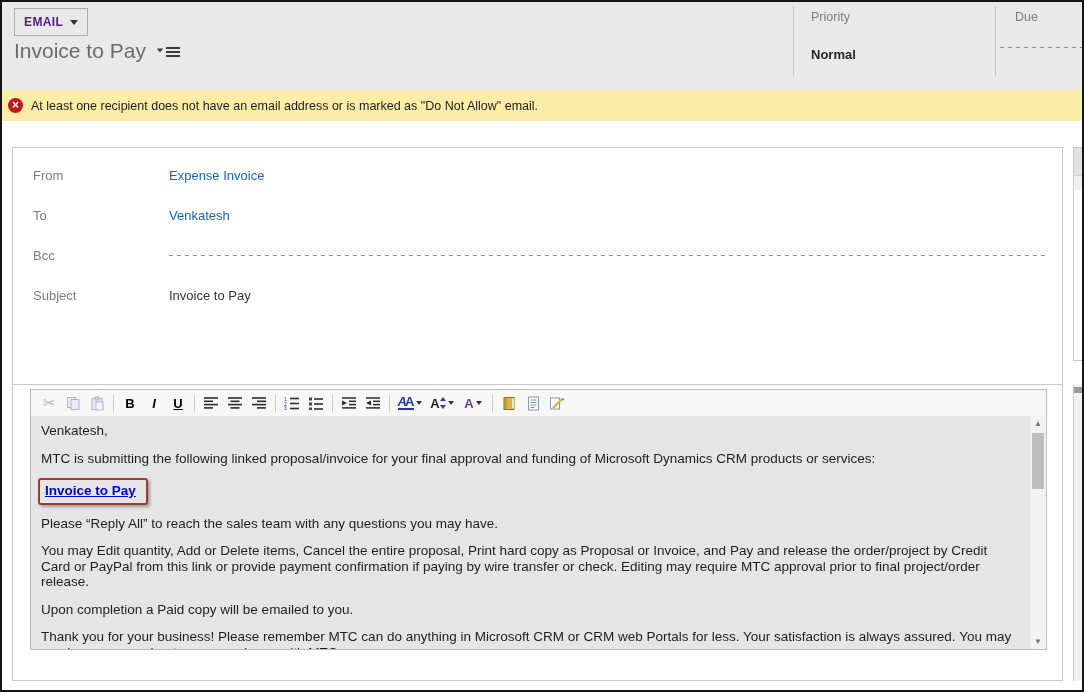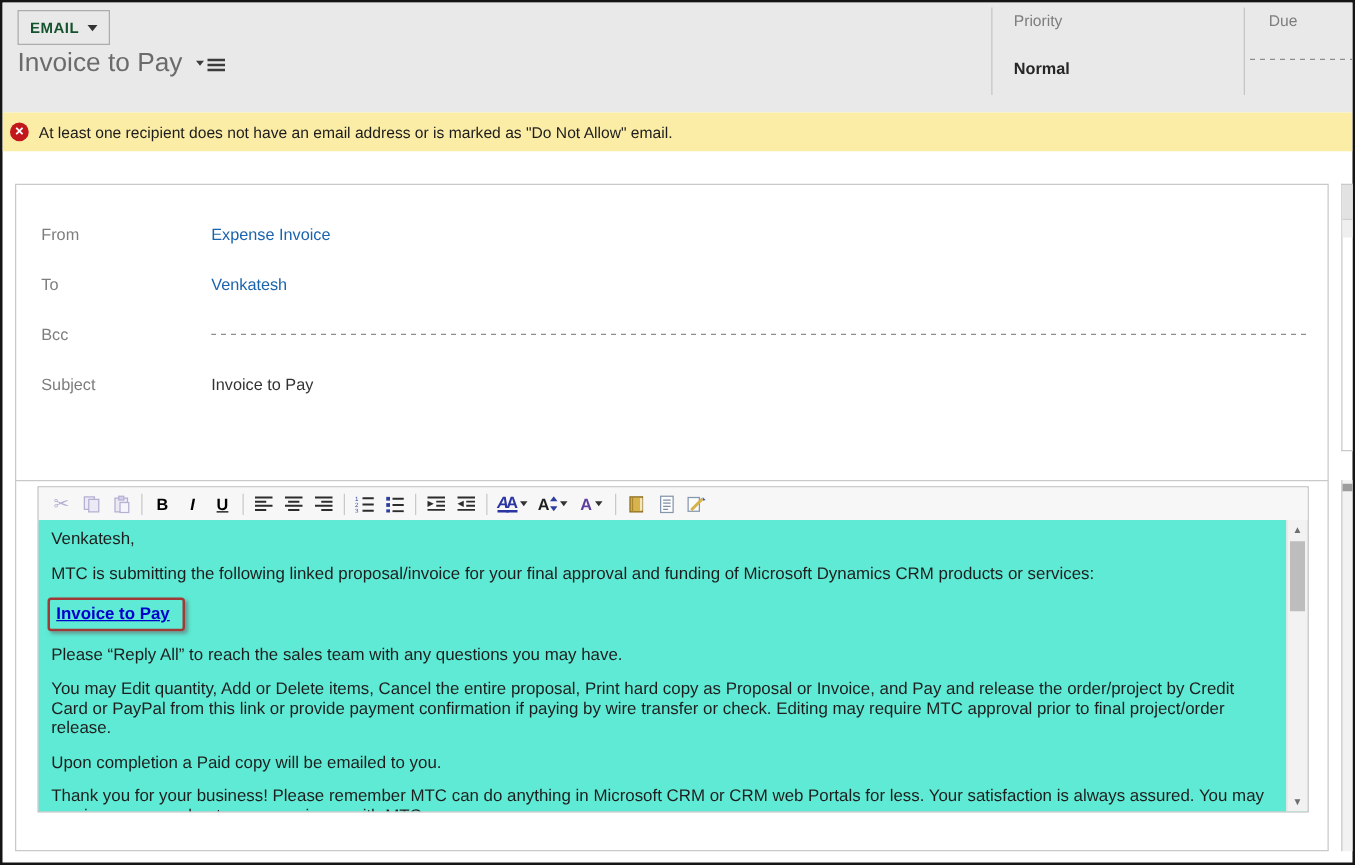--- a/index.html
+++ b/index.html
@@ -3,21 +3,21 @@
 <meta charset="utf-8">
 <style>
   html,body{margin:0;padding:0;background:#fff;}
   .window{position:relative;width:1084px;height:692px;border:2px solid #151515;box-sizing:border-box;
           background:#fff;font-family:"Liberation Sans",sans-serif;overflow:hidden;}
 
   
   .hdr{position:absolute;left:0;top:0;width:1080px;height:88px;background:#e9e9e9;}
   .email-btn{position:absolute;left:12px;top:6px;height:26px;padding:0 9px;border:1px solid #adadad;
              display:flex;align-items:center;gap:7px;font-size:12px;font-weight:700;letter-spacing:.4px;
-             color:#14532d;cursor:pointer;}
+             color:#4c1d95;cursor:pointer;}
   .caret{width:0;height:0;border-left:4px solid transparent;border-right:4px solid transparent;
          border-top:5px solid #333;}
   .page-title{position:absolute;left:12px;top:37px;font-size:21px;font-weight:300;color:#6b6b6b;
               display:flex;align-items:center;gap:10px;}
   .recnav{display:inline-flex;align-items:flex-start;gap:2px;margin-top:4px;cursor:pointer;}
   .recnav .caret{border-top-color:#3c3c3c;transform:scale(.8);margin-top:1px;}
   .recnav .bars{display:inline-block;width:14px;}
   .recnav .bars i{display:block;height:2px;background:#3c3c3c;margin-bottom:2px;}
   .vdiv{position:absolute;top:4px;width:1px;height:70px;background:#c5c5c5;}
   .fld-lbl{position:absolute;font-size:12.5px;color:#7d7d7d;}
@@ -26,21 +26,21 @@
 
   
   .warnbar{position:absolute;left:0;top:88px;width:1080px;height:31px;background:#fbeda6;
            display:flex;align-items:center;padding-left:6px;box-sizing:border-box;}
   .err-ic{width:15px;height:15px;border-radius:50%;background:#c2181d;color:#fff;font-size:12px;
           font-weight:700;line-height:15px;text-align:center;flex:0 0 auto;}
   .warn-txt{margin-left:8px;font-size:12.5px;color:#1d1d1d;}
 
   
   .fields-box{position:absolute;left:10px;top:145px;width:1051px;height:270px;border:1px solid #c9c9c9;
-              box-sizing:border-box;background:#fff;padding-top:19px;}
+              box-sizing:border-box;background:#fff;padding-top:7px;}
   .frow{display:flex;align-items:center;height:40px;}
   .frow .lbl{width:156px;padding-left:20px;font-size:13px;color:#7d7d7d;box-sizing:border-box;}
   .frow .val-link{font-size:13px;color:#1a64ad;cursor:pointer;}
   .frow .val-text{font-size:13px;color:#333;}
   .frow .dashed{flex:1;margin-right:16px;align-self:center;cursor:text;}
 
   
   .sliver-top{position:absolute;left:1071px;top:145px;width:10px;height:214px;border:1px solid #c9c9c9;
               border-right:none;background:#fff;box-sizing:border-box;}
   .sliver-top .s1{height:27px;background:#e2e2e2;border-bottom:1px solid #d0d0d0;}
@@ -60,21 +60,21 @@
        flex:0 0 auto;}
   .tbsep{width:1px;height:17px;background:#c9c9c9;margin:0 4px;flex:0 0 auto;}
   .dis{color:#b5afd3;}
   .tb-b{font-size:13px;font-weight:800;color:#000;}
   .tb-i{font-size:13px;font-weight:700;font-style:italic;color:#000;}
   .tb-u{font-size:13px;font-weight:700;text-decoration:underline;color:#000;}
   .fontA{color:#2b35a2;font-weight:700;font-size:13px;border-bottom:2px solid #2b35a2;line-height:12px;}
   .tinycaret{width:0;height:0;border-left:3px solid transparent;border-right:3px solid transparent;
              border-top:4px solid #333;margin-left:2px;}
 
-  .content{position:absolute;left:0;top:26px;right:0;bottom:0;background:#5eead4;overflow:hidden;
+  .content{position:absolute;left:0;top:26px;right:0;bottom:0;background:#e5e5e5;overflow:hidden;
            padding:7px 28px 0 10px;font-size:13.5px;line-height:15.5px;color:#1e1e1e;}
   .content p{margin:0 0 12px 0;}
   .annotation{display:inline-block;border:2px solid #a03a38;border-radius:3px;padding:3px 10px 4px 5px;
               box-shadow:2px 2px 3px rgba(100,100,100,.55);margin-left:-3px;}
   .body-link{color:#0000cc;font-weight:700;text-decoration:underline;cursor:pointer;}
 
   .vscroll{position:absolute;right:0;top:26px;bottom:0;width:17px;background:#f2f2f2;
            border-left:1px solid #e2e2e2;box-sizing:border-box;}
   .vscroll .arr{position:absolute;left:0;width:16px;text-align:center;font-size:8px;color:#6f6f6f;cursor:pointer;}
   .vscroll .up{top:3px;}

